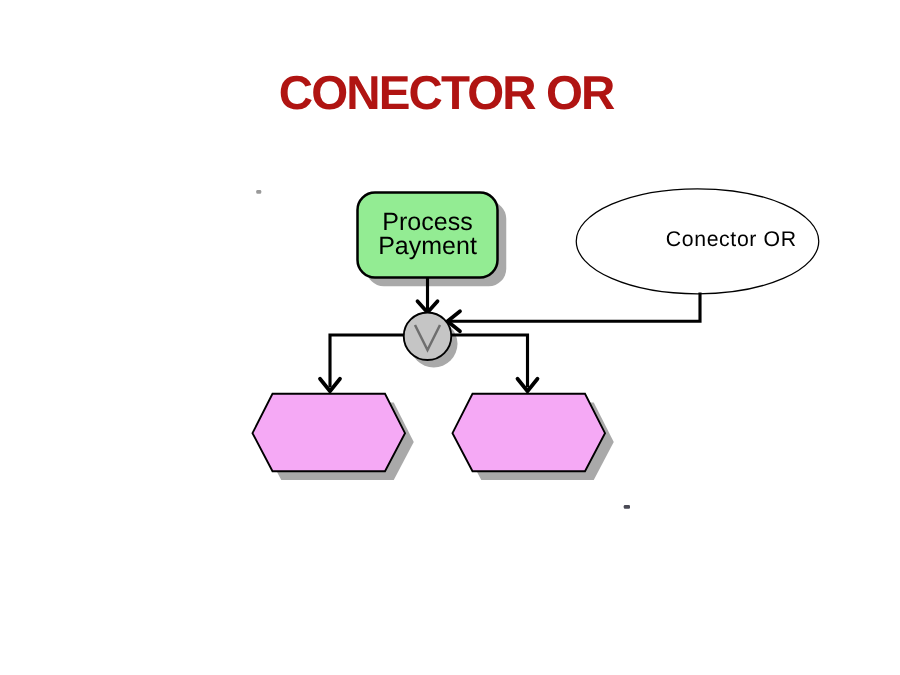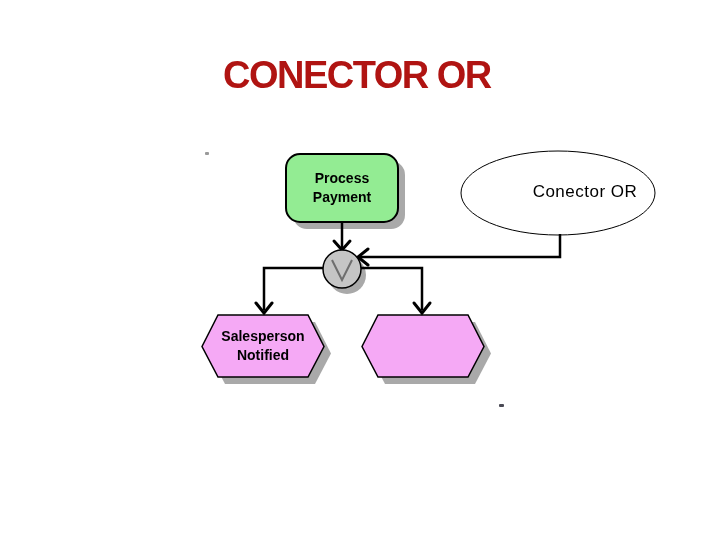--- a/index.html
+++ b/index.html
@@ -30,22 +30,22 @@
     left: 0;
     top: 0;
   }
   .shape-label {
     position: absolute;
     display: flex;
     align-items: center;
     justify-content: center;
     text-align: center;
     color: #000000;
-    font-weight: bold;
-    font-size: 14px;
+    font-weight: normal;
+    font-size: 20px;
     line-height: 19px;
   }
   .label-function {
     left: 286px; top: 154px;
     width: 112px; height: 68px;
   }
   .label-annotation {
     left: 519px; top: 180px;
     width: 132px; height: 22px;
     font-weight: normal;
@@ -108,19 +108,18 @@
     <g>
       <circle cx="342" cy="269" r="19" fill="#C5C5C5" stroke="#000000" stroke-width="1.5"></circle>
       <polyline points="332,260 342,280 352,260" fill="none" stroke="#6E6E6E" stroke-width="2"></polyline>
     </g>
   </svg>
 
   <div class="shape-label label-function">Process Payment</div>
 
   <div class="shape-label label-annotation">Conector OR</div>
 
-  <div class="shape-label label-event-left">Salesperson Notified</div>
 
 
   <div class="artifact-dot dot-1"></div>
   <div class="artifact-dot dot-2"></div>
 
 </div>
 
 </body></html>

